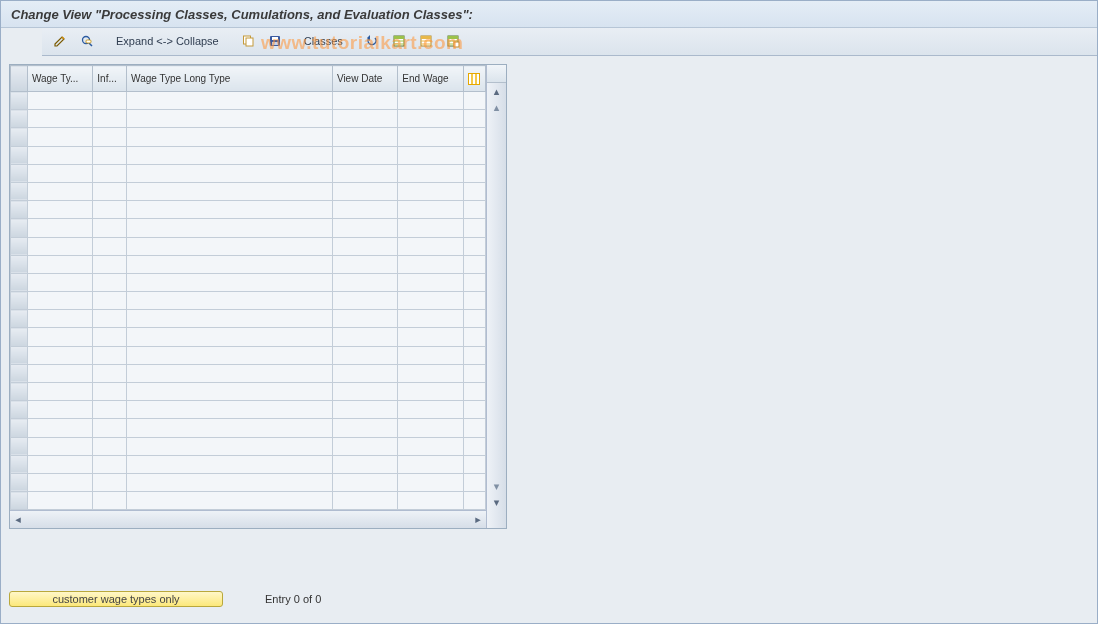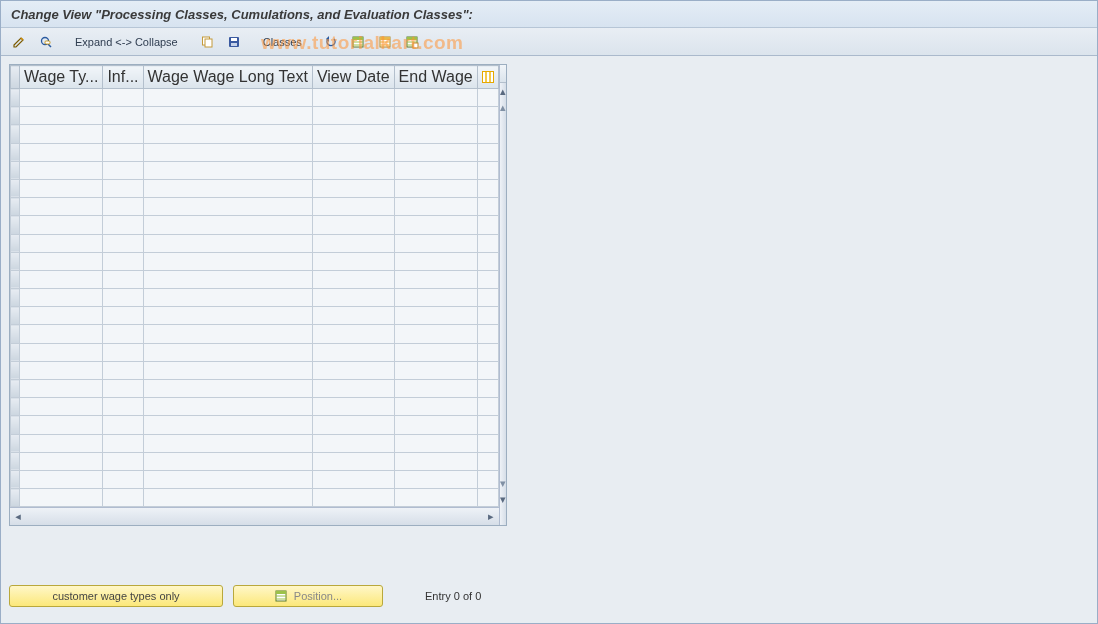--- a/index.html
+++ b/index.html
@@ -4,53 +4,53 @@
   <style>
     * { box-sizing: border-box; margin: 0; padding: 0; }
     html, body { width: 1098px; height: 624px; font-family: Arial, sans-serif; font-size: 11px; background: #f2f2f2; overflow: hidden; }
     .wrapper { border: 1px solid #9aaec7; width: 1098px; height: 624px; background: #e8edf2; position: relative; }
 
     
     .titlebar { background: linear-gradient(#e4edf6, #d7e3f0); border-bottom: 1px solid #b6c5d6; padding: 6px 10px 5px 10px; height: 27px; }
     .titlebar .title { font-style: italic; font-weight: bold; font-size: 13px; color: #3a3a3a; }
 
     
-    .toolbar { background: linear-gradient(#e9eef4, #dbe4ed); border-bottom: 1px solid #aab9cc; padding: 3px 6px 3px 6px; height: 28px; display: flex; align-items: center; gap: 3px; }
+    .toolbar { background: linear-gradient(#e9eef4, #dbe4ed); border-bottom: 1px solid #aab9cc; padding: 3px 6px 3px 6px; height: 28px; display: flex; gap: 3px; margin-left: 41px; }
     .tb-btn { display:inline-flex; align-items:center; justify-content:center; height:20px; min-width:20px; padding:0 4px; border:1px solid transparent; border-radius:2px; cursor:pointer; color:#3a4a60; }
     .tb-text { font-size:11px; color:#2f3d50; padding:0 4px; }
     .tb-sep-hidden { width:6px; }
 
     
     .watermark { position:absolute; top:31px; left:260px; font-size:19px; font-weight:bold; color:rgba(255,148,52,0.55); letter-spacing:0.5px; pointer-events:none; z-index:5; }
 
     
     .content { padding:8px; height:520px; background:#e8edf2; }
     .table-shell { width:498px; border:1px solid #9caec0; background:#dfe6ec; display:flex; }
     .table-left { flex:1; }
     .table-scroll { width:20px; border-left:1px solid #b0bcd0; background:linear-gradient(90deg,#eef2f7,#d6dee8); position:relative; }
 
     table { border-collapse:collapse; width:100%; }
-    th { background:linear-gradient(#f1f5f9,#dbe4ec); border:1px solid #b3bfcc; font-weight:normal; color:#333; text-align:left; padding:2px 4px; height:18px; font-size:16px; white-space:nowrap; overflow:hidden; }
+    th { background:linear-gradient(#f1f5f9,#dbe4ec); border:1px solid #b3bfcc; font-weight:normal; color:#333; text-align:left; padding:2px 4px; height:26px; font-size:10px; white-space:nowrap; overflow:hidden; }
     th.rowsel { width:16px; background:linear-gradient(#e7ecf2,#ccd6e0); }
     th.config { width:18px; text-align:center; }
     td { border:1px solid #c3cdd8; height:18.2px; background:#f3f6f9; }
     td.rowsel { width:16px; background:linear-gradient(#e7ecf2,#ccd6e0); }
 
     .scroll-up, .scroll-down { position:absolute; left:0; right:0; height:16px; display:flex; align-items:center; justify-content:center; color:#5a6a80; cursor:pointer; }
     .scroll-up { top:18px; }
     .scroll-up2 { top:34px; }
     .scroll-down { bottom:18px; }
     .scroll-sel { position:absolute; top:0; left:0; right:0; height:18px; background:linear-gradient(#f1f5f9,#dbe4ec); border-bottom:1px solid #b3bfcc; display:flex; align-items:center; justify-content:center; }
     .scroll-h { height:18px; border-top:1px solid #b0bcd0; background:linear-gradient(#eef2f7,#d6dee8); display:flex; align-items:center; }
     .scroll-h .arrow-l, .scroll-h .arrow-r { width:16px; text-align:center; color:#5a6a80; cursor:pointer; }
     .scroll-h .track { flex:1; }
 
     
     .footer { position:absolute; left:8px; bottom:16px; display:flex; align-items:center; gap:10px; }
-    .yellow-btn { height:22px; padding:0 10px; min-width:214px; text-align:center; background:linear-gradient(#fff7c8,#fce87a); border:1px solid #b9a83c; border-radius:3px; display:inline-flex; align-items:center; justify-content:center; gap:6px; font-size:11px; color:#444; cursor:pointer; }
+    .yellow-btn { height:16px; padding:0 10px; min-width:214px; text-align:center; background:linear-gradient(#fff7c8,#fce87a); border:1px solid #b9a83c; border-radius:3px; display:inline-flex; align-items:center; justify-content:center; gap:6px; font-size:11px; color:#444; cursor:pointer; }
     .yellow-btn.pos { min-width:150px; color:#888; }
     .entry-txt { font-size:11px; color:#333; margin-left:32px; }
 
     
     svg { display:block; }
     .cfg-sq { width:12px; height:12px; border:1px solid #e6a800; background:repeating-linear-gradient(90deg,#fff 0 2px,#f4c94a 2px 4px); margin:0 auto; }
   </style>
 </head>
 <body>
 
@@ -129,21 +129,21 @@
 
   <div class="content">
     <div class="table-shell">
       <div class="table-left">
         <table>
           <thead>
             <tr>
               <th class="rowsel"></th>
               <th style="width:62px">Wage Ty...</th>
               <th style="width:32px">Inf...</th>
-              <th style="width:195px">Wage Wage Long Text</th>
+              <th style="width:195px">Wage Type Long Type</th>
               <th style="width:62px">View Date</th>
               <th style="width:62px">End Wage</th>
               <th class="config">
                   <div class="cfg-sq"></div>
                 </th>
             </tr>
           </thead>
           <tbody id="tbody">
               <tr>
                 <td class="rowsel"></td>
@@ -367,24 +367,15 @@
         <div class="scroll-down" style="bottom:34px;color:#8090a4;">▾</div>
         <div class="scroll-down">▾</div>
       </div>
     </div>
   </div>
 
   <div class="footer">
     <button class="yellow-btn">
       <span>customer wage types only</span>
     </button>
-    <button class="yellow-btn pos">
-      <svg width="14" height="14" viewBox="0 0 14 14">
-          <rect x="2" y="2" width="10" height="10" fill="#fff" stroke="#5a7a2a" stroke-width="1"></rect>
-          <rect x="2" y="2" width="10" height="3" fill="#9cc24a"></rect>
-          <line x1="2" y1="7" x2="12" y2="7" stroke="#9cc24a"></line>
-          <line x1="2" y1="10" x2="12" y2="10" stroke="#9cc24a"></line>
-        </svg>
-      <span>Position...</span>
-    </button>
     <span class="entry-txt">Entry 0 of 0</span>
   </div>
 </div>
 
 </body></html>

